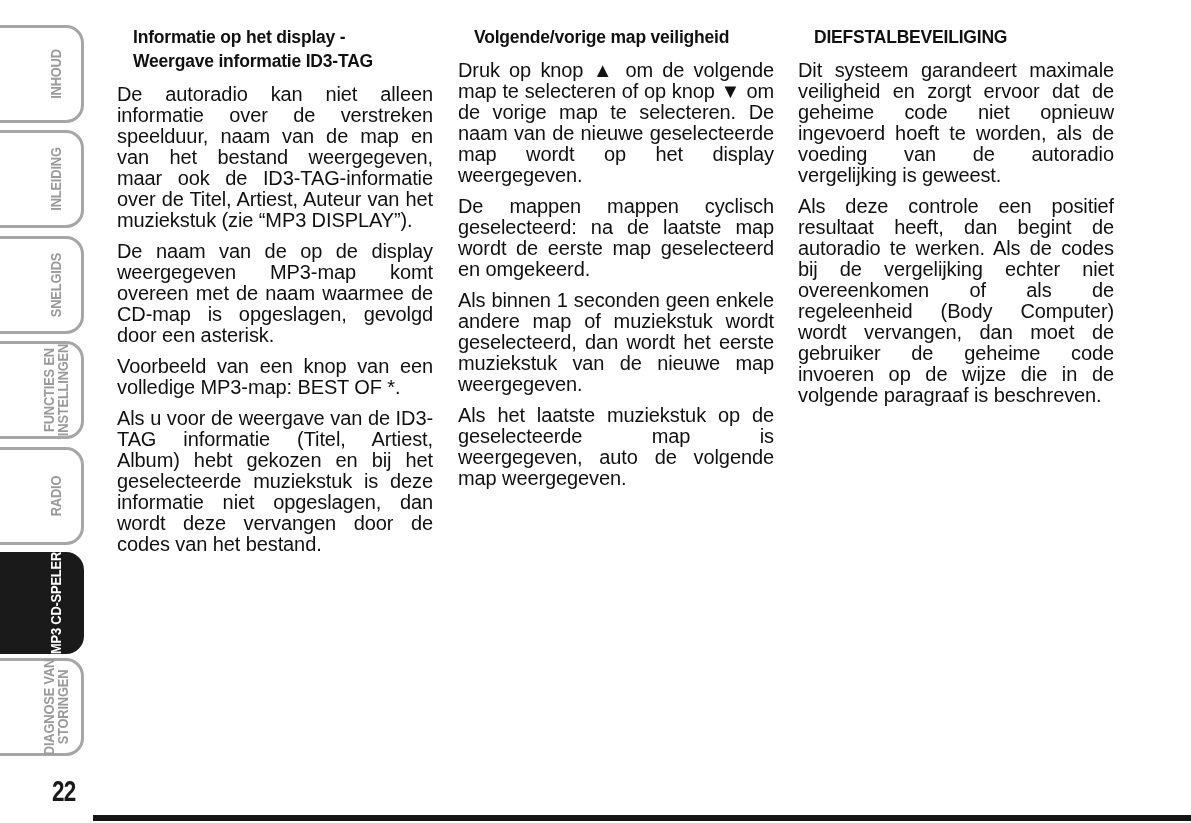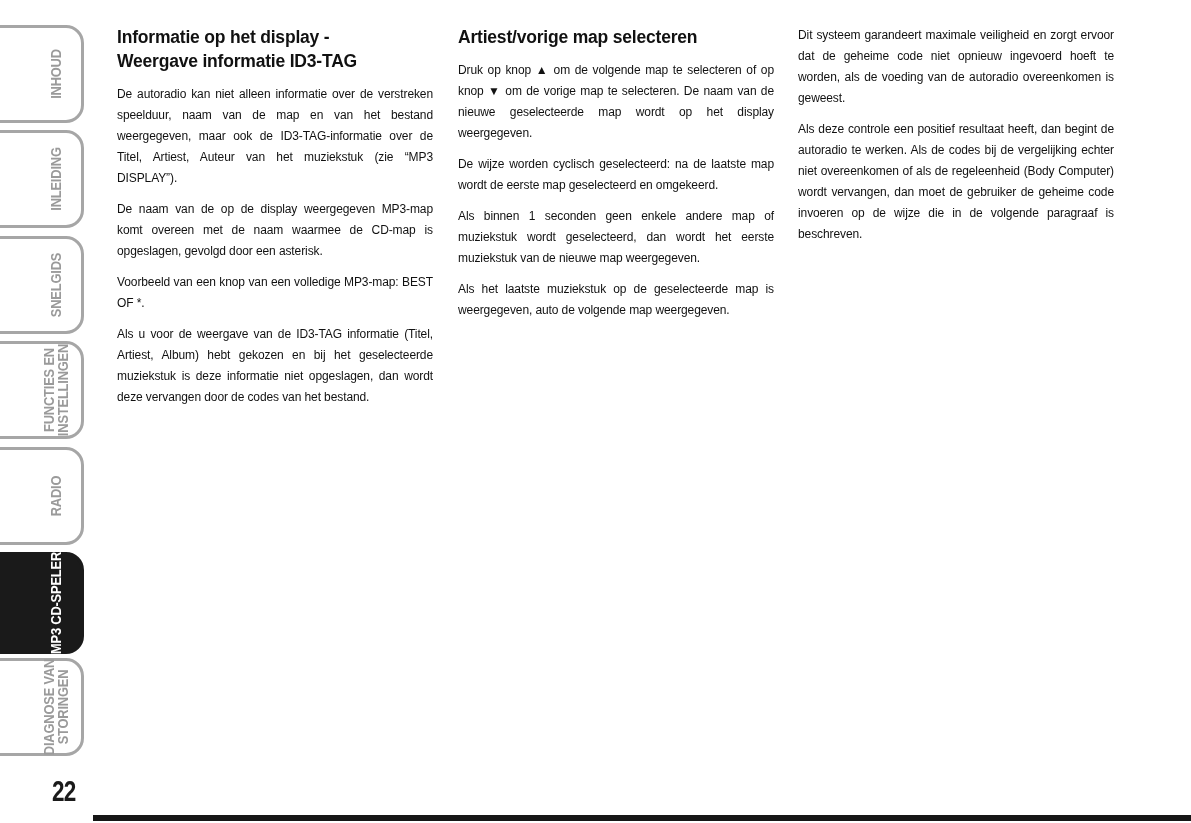--- a/index.html
+++ b/index.html
@@ -46,31 +46,31 @@
     top:25px;
     width:316px;
     text-align:justify;
     -webkit-hyphens:auto;
     hyphens:auto;
   }
   #col-1{left:117px;}
   #col-2{left:458px;}
   #col-3{left:798px;}
   .col h2{
-    margin:0 0 11px 0;
+    margin:0 0 11px 16px;
     font-size:17.5px;
     line-height:24px;
     font-weight:bold;
     text-align:left;
     letter-spacing:-0.2px;
   }
   .col h2 span{display:block;}
   .col p{
     margin:0 0 10px 0;
-    font-size:12px;
+    font-size:20px;
     line-height:21px;
     letter-spacing:-0.1px;
   }
   
   #page-number{
     position:absolute;
     left:52px;
     top:774px;
     font-size:30px;
     font-weight:bold;
@@ -127,30 +127,33 @@
       <span>Weergave informatie ID3-TAG</span>
     </h2>
     <p>De autoradio kan niet alleen informatie over de verstreken speelduur, naam van de map en van het bestand weergegeven, maar ook de ID3-TAG-informatie over de Titel, Artiest, Auteur van het muziekstuk (zie “MP3 DISPLAY”).</p>
     <p>De naam van de op de display weergegeven MP3-map komt overeen met de naam waarmee de CD-map is opgeslagen, gevolgd door een asterisk.</p>
     <p>Voorbeeld van een knop van een volledige MP3-map: BEST OF *.</p>
     <p>Als u voor de weergave van de ID3-TAG informatie (Titel, Artiest, Album) hebt gekozen en bij het geselecteerde muziekstuk is deze informatie niet opgeslagen, dan wordt deze vervangen door de codes van het bestand.</p>
   </div>
 
   <div class="col" id="col-2">
     <h2>
-      <span>Artiest/vorige map selecteren</span>
+      <span>Volgende/vorige map veiligheid</span>
     </h2>
     <p>Druk op knop ▲ om de volgende map te selecteren of op knop ▼ om de vorige map te selecteren. De naam van de nieuwe geselecteerde map wordt op het display weergegeven.</p>
-    <p>De wijze worden cyclisch geselecteerd: na de laatste map wordt de eerste map geselecteerd en omgekeerd.</p>
+    <p>De mappen mappen cyclisch geselecteerd: na de laatste map wordt de eerste map geselecteerd en omgekeerd.</p>
     <p>Als binnen 1 seconden geen enkele andere map of muziekstuk wordt geselecteerd, dan wordt het eerste muziekstuk van de nieuwe map weergegeven.</p>
     <p>Als het laatste muziekstuk op de geselecteerde map is weergegeven, auto de volgende map weergegeven.</p>
   </div>
 
   <div class="col" id="col-3">
-    <p>Dit systeem garandeert maximale veiligheid en zorgt ervoor dat de geheime code niet opnieuw ingevoerd hoeft te worden, als de voeding van de autoradio overeenkomen is geweest.</p>
+    <h2>
+      <span>DIEFSTALBEVEILIGING</span>
+    </h2>
+    <p>Dit systeem garandeert maximale veiligheid en zorgt ervoor dat de geheime code niet opnieuw ingevoerd hoeft te worden, als de voeding van de autoradio vergelijking is geweest.</p>
     <p>Als deze controle een positief resultaat heeft, dan begint de autoradio te werken. Als de codes bij de vergelijking echter niet overeenkomen of als de regeleenheid (Body Computer) wordt vervangen, dan moet de gebruiker de geheime code invoeren op de wijze die in de volgende paragraaf is beschreven.</p>
   </div>
 
   <div id="page-number">22</div>
 
   <div id="page-edge-bar"></div>
 
 </div>
 
 </body></html>

